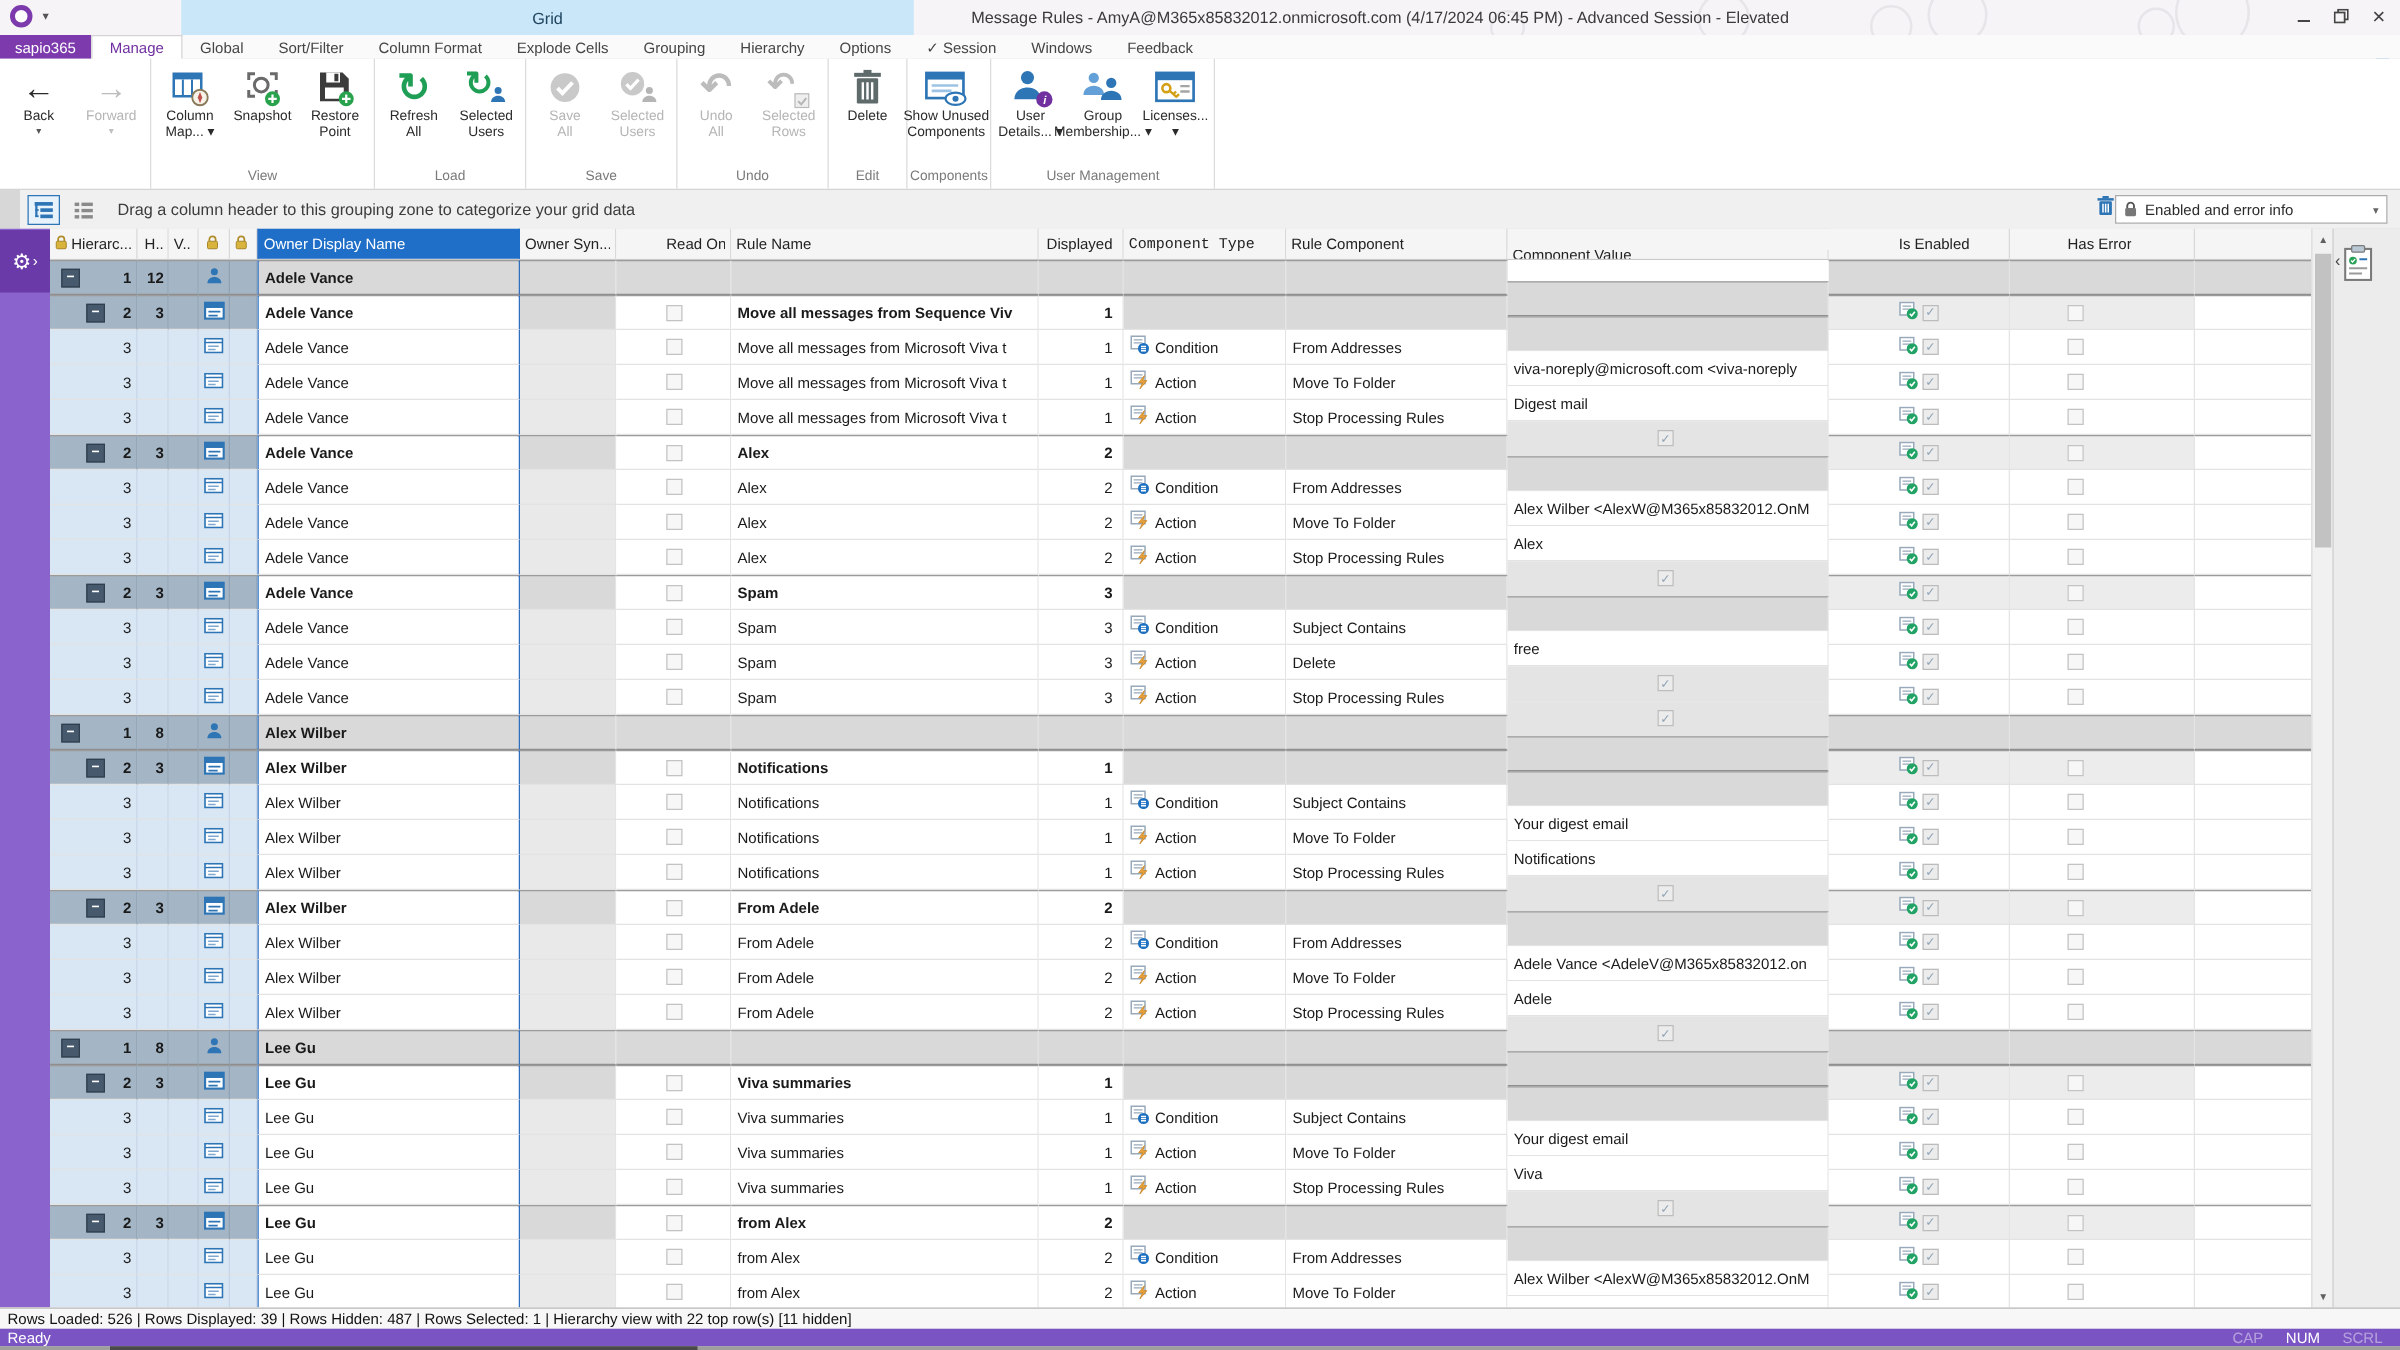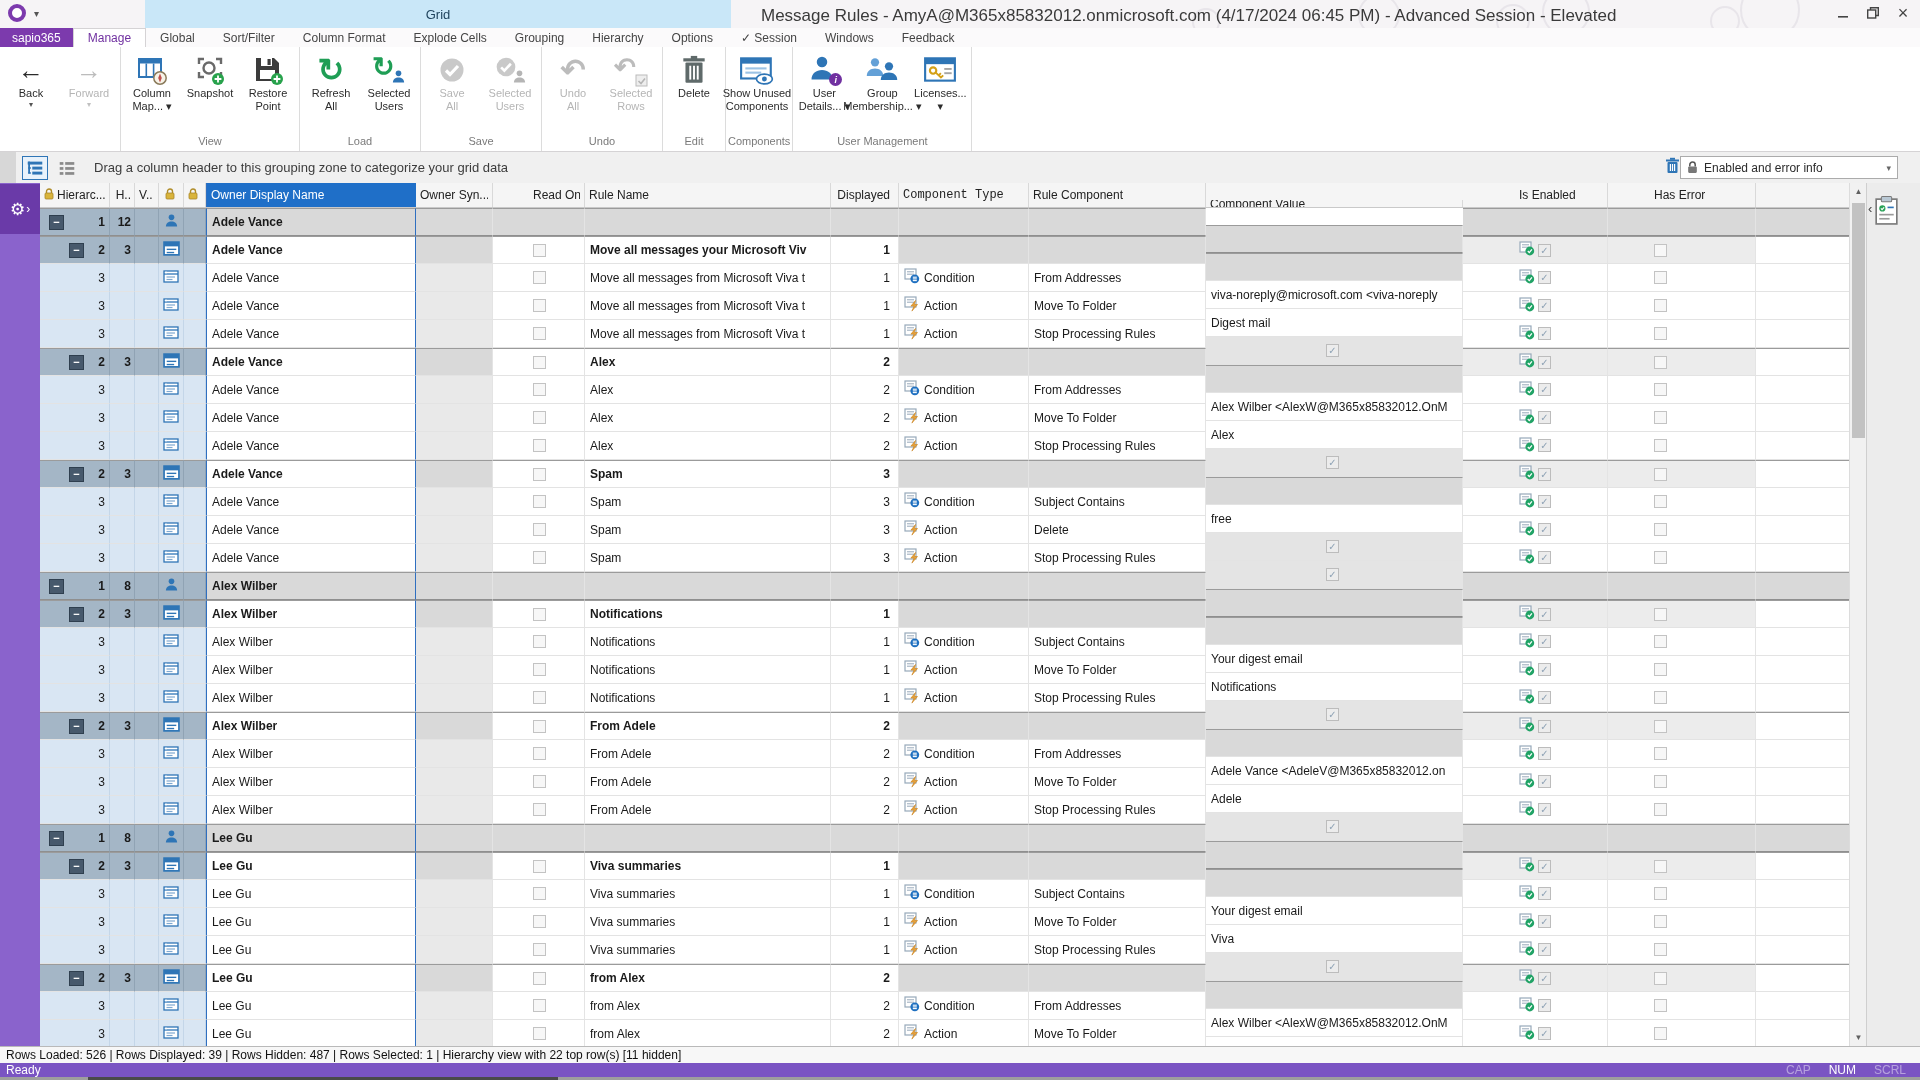--- a/index.html
+++ b/index.html
@@ -6,21 +6,21 @@
   body{width:1920px;height:1080px;position:relative;font-family:"Liberation Sans",sans-serif;overflow:hidden;
        -webkit-font-smoothing:antialiased;color:#1a1a1a;}
   .abs{position:absolute;}
   
   #titlebar{left:0;top:0;width:1920px;height:28px;background:#f6f4f6;border-bottom:1px solid #e8e6e8;}
   #appmenu{left:8px;top:4px;display:flex;align-items:center;gap:8px;}
   #applogo{width:18px;height:18px;border-radius:50%;border:4px solid #7c3aad;box-sizing:border-box;background:#fff;}
   #appcaret{color:#555;font-size:10px;}
   #ctxgroup{left:145px;top:0;width:586px;height:28px;background:#c9e7f8;border-bottom:2px solid #9fd0ee;
             display:flex;align-items:center;justify-content:center;font-size:13px;color:#20445e;}
-  #wintitle{left:761px;top:6px;font-size:17px;color:#3a3a3a;white-space:nowrap;}
+  #wintitle{left:777px;top:6px;font-size:13px;color:#3a3a3a;white-space:nowrap;}
   .deco{position:absolute;border:2px solid #d8d2dc;border-radius:50%;opacity:.45;}
   #wincontrols{right:2px;top:0;display:flex;}
   .winbtn{width:30px;height:26px;display:flex;align-items:center;justify-content:center;color:#444;font-size:15px;}
   .winbtn svg{display:block;}
   #helprow{right:6px;top:33px;display:flex;align-items:center;gap:8px;}
   #ribboncollapse{color:#777;font-size:11px;}
   #helpbtn{width:16px;height:16px;border-radius:50%;background:#2e75b6;color:#fff;font-size:11px;font-weight:bold;
            display:flex;align-items:center;justify-content:center;}
   
   #tabsrow{left:0;top:28px;width:1920px;height:19px;background:#fbfafb;display:flex;align-items:stretch;}
@@ -39,21 +39,21 @@
   .rbtn.disabled .rcaret{color:#c0c0c0;}
   .rglabel{font-size:11px;color:#7a7a7a;text-align:center;height:17px;line-height:15px;}
   .ar{font-weight:bold;line-height:1;}
   
   #groupbar{left:16px;top:152px;width:1920px;height:31px;background:#f0f0f0;border-bottom:1px solid #cfcfcf;
             display:flex;align-items:center;}
   .gtoggle{width:26px;height:24px;margin-left:6px;display:flex;align-items:center;justify-content:center;
            box-sizing:border-box;}
   .gtoggle.sel{border:1px solid #2e75b6;background:#e8f2fb;}
   #grouphint{margin-left:14px;font-size:13px;color:#3c3c3c;}
-  #filterzone{position:absolute;right:22px;top:156px;display:flex;align-items:center;gap:0;}
+  #filterzone{position:absolute;right:10px;top:156px;display:flex;align-items:flex-start;gap:0;}
   #filterdrop{width:218px;height:23px;background:#fff;border:1px solid #ababab;display:flex;align-items:center;
               box-sizing:border-box;padding:0 6px;gap:6px;font-size:12px;color:#2b2b2b;}
   #filterdrop .dd{margin-left:auto;color:#666;font-size:9px;}
   
   #leftstrip{left:0;top:183px;width:40px;height:863px;background:#8a63cc;}
   #leftstripsq{left:0;top:184px;width:40px;height:50px;background:#6a3aa8;display:flex;align-items:center;justify-content:center;gap:1px;color:#fff;}
   #leftstripsq .gear{font-size:17px;}
   #leftstripsq .chev{font-size:12px;}
   #gridhead{left:40px;top:183px;width:1809px;height:25px;display:flex;background:#f5f5f5;border-bottom:1px solid #c9c9c9;box-sizing:border-box;}
   .hcell{box-sizing:border-box;border-right:1px solid #d9d9d9;font-size:12px;color:#222;display:flex;align-items:center;
@@ -559,21 +559,21 @@
       </div>
       <div class="cell c-l2 zone"></div>
       <div class="cell c-owner">
         <span class="bold">Adele Vance</span>
       </div>
       <div class="cell c-syn gray"></div>
       <div class="cell c-ro">
         <span class="cb"></span>
       </div>
       <div class="cell c-rule">
-        <span class="bold">Move all messages your Microsoft Viv</span>
+        <span class="bold">Move all messages from Sequence Viv</span>
       </div>
       <div class="cell c-seq">
         <span class="bold">1</span>
       </div>
       <div class="cell c-ctype gray"></div>
       <div class="cell c-rcomp gray"></div>
       <div class="cell c-cval gray"></div>
       <div class="cell c-en lite">
         <span><svg width="16" height="15" viewBox="0 0 16 15">
             <rect x="1" y="1" width="11" height="10" fill="#fff" stroke="#97a9ba" stroke-width="1.2"></rect>

